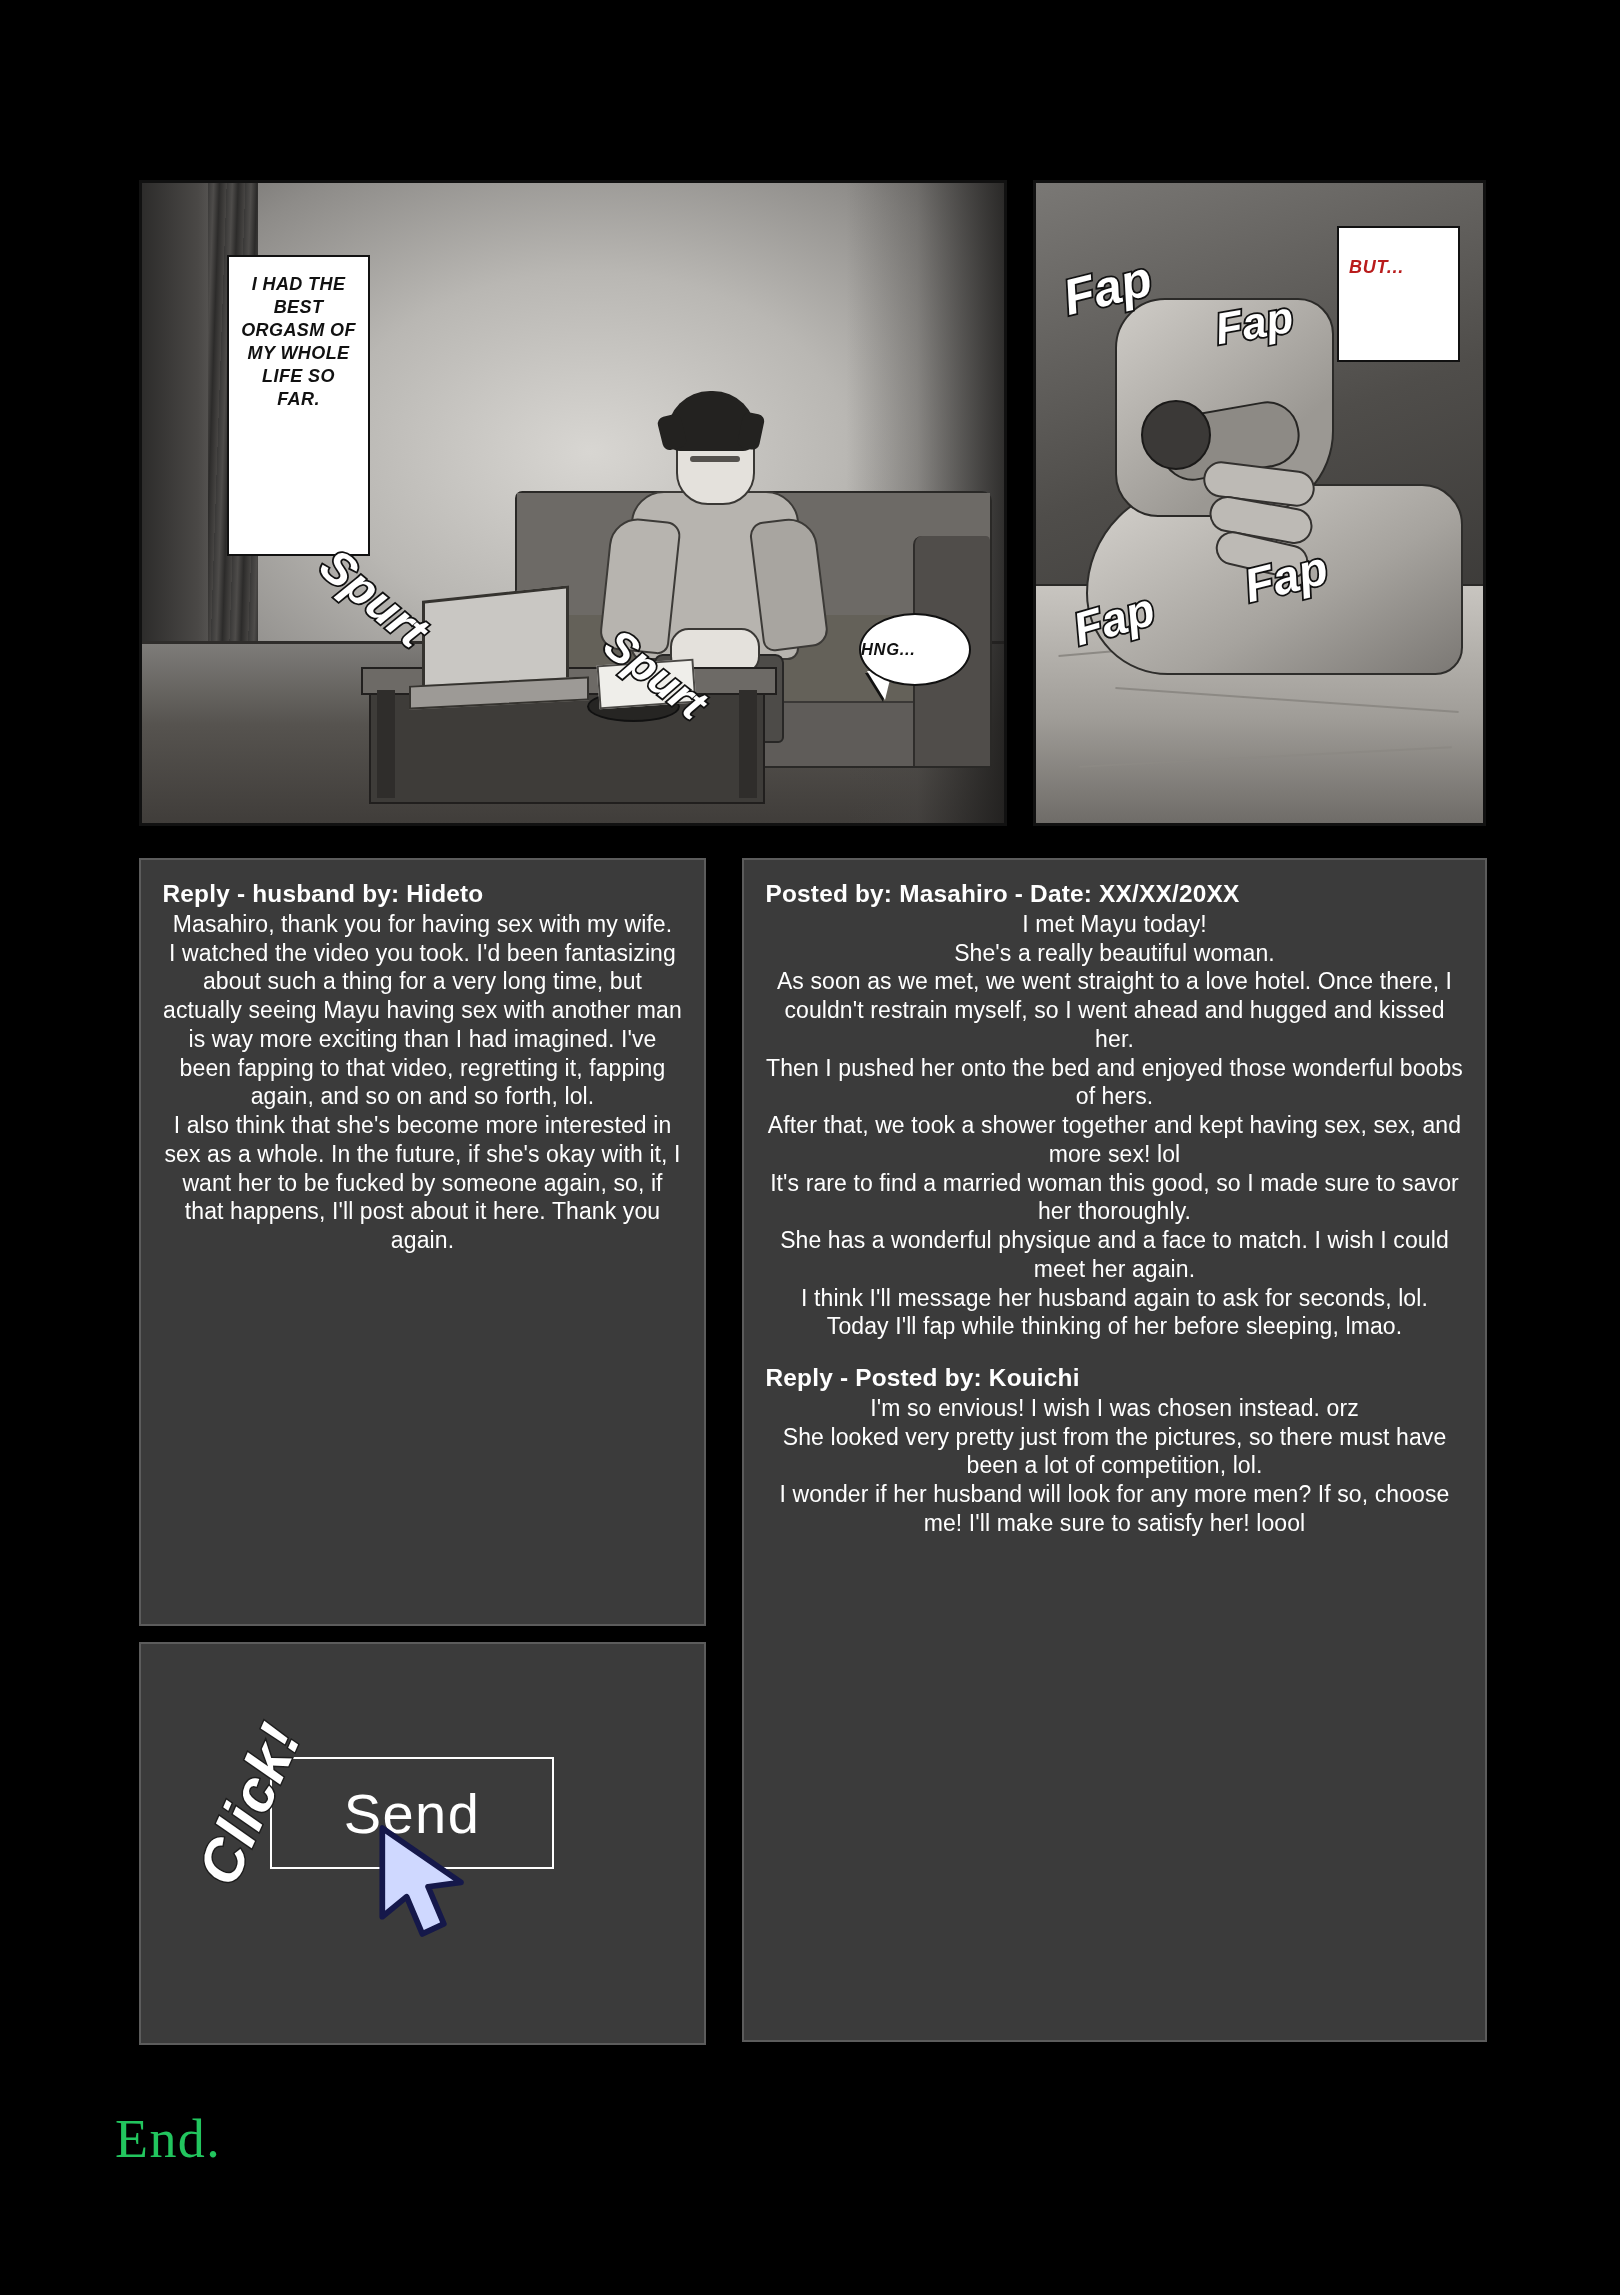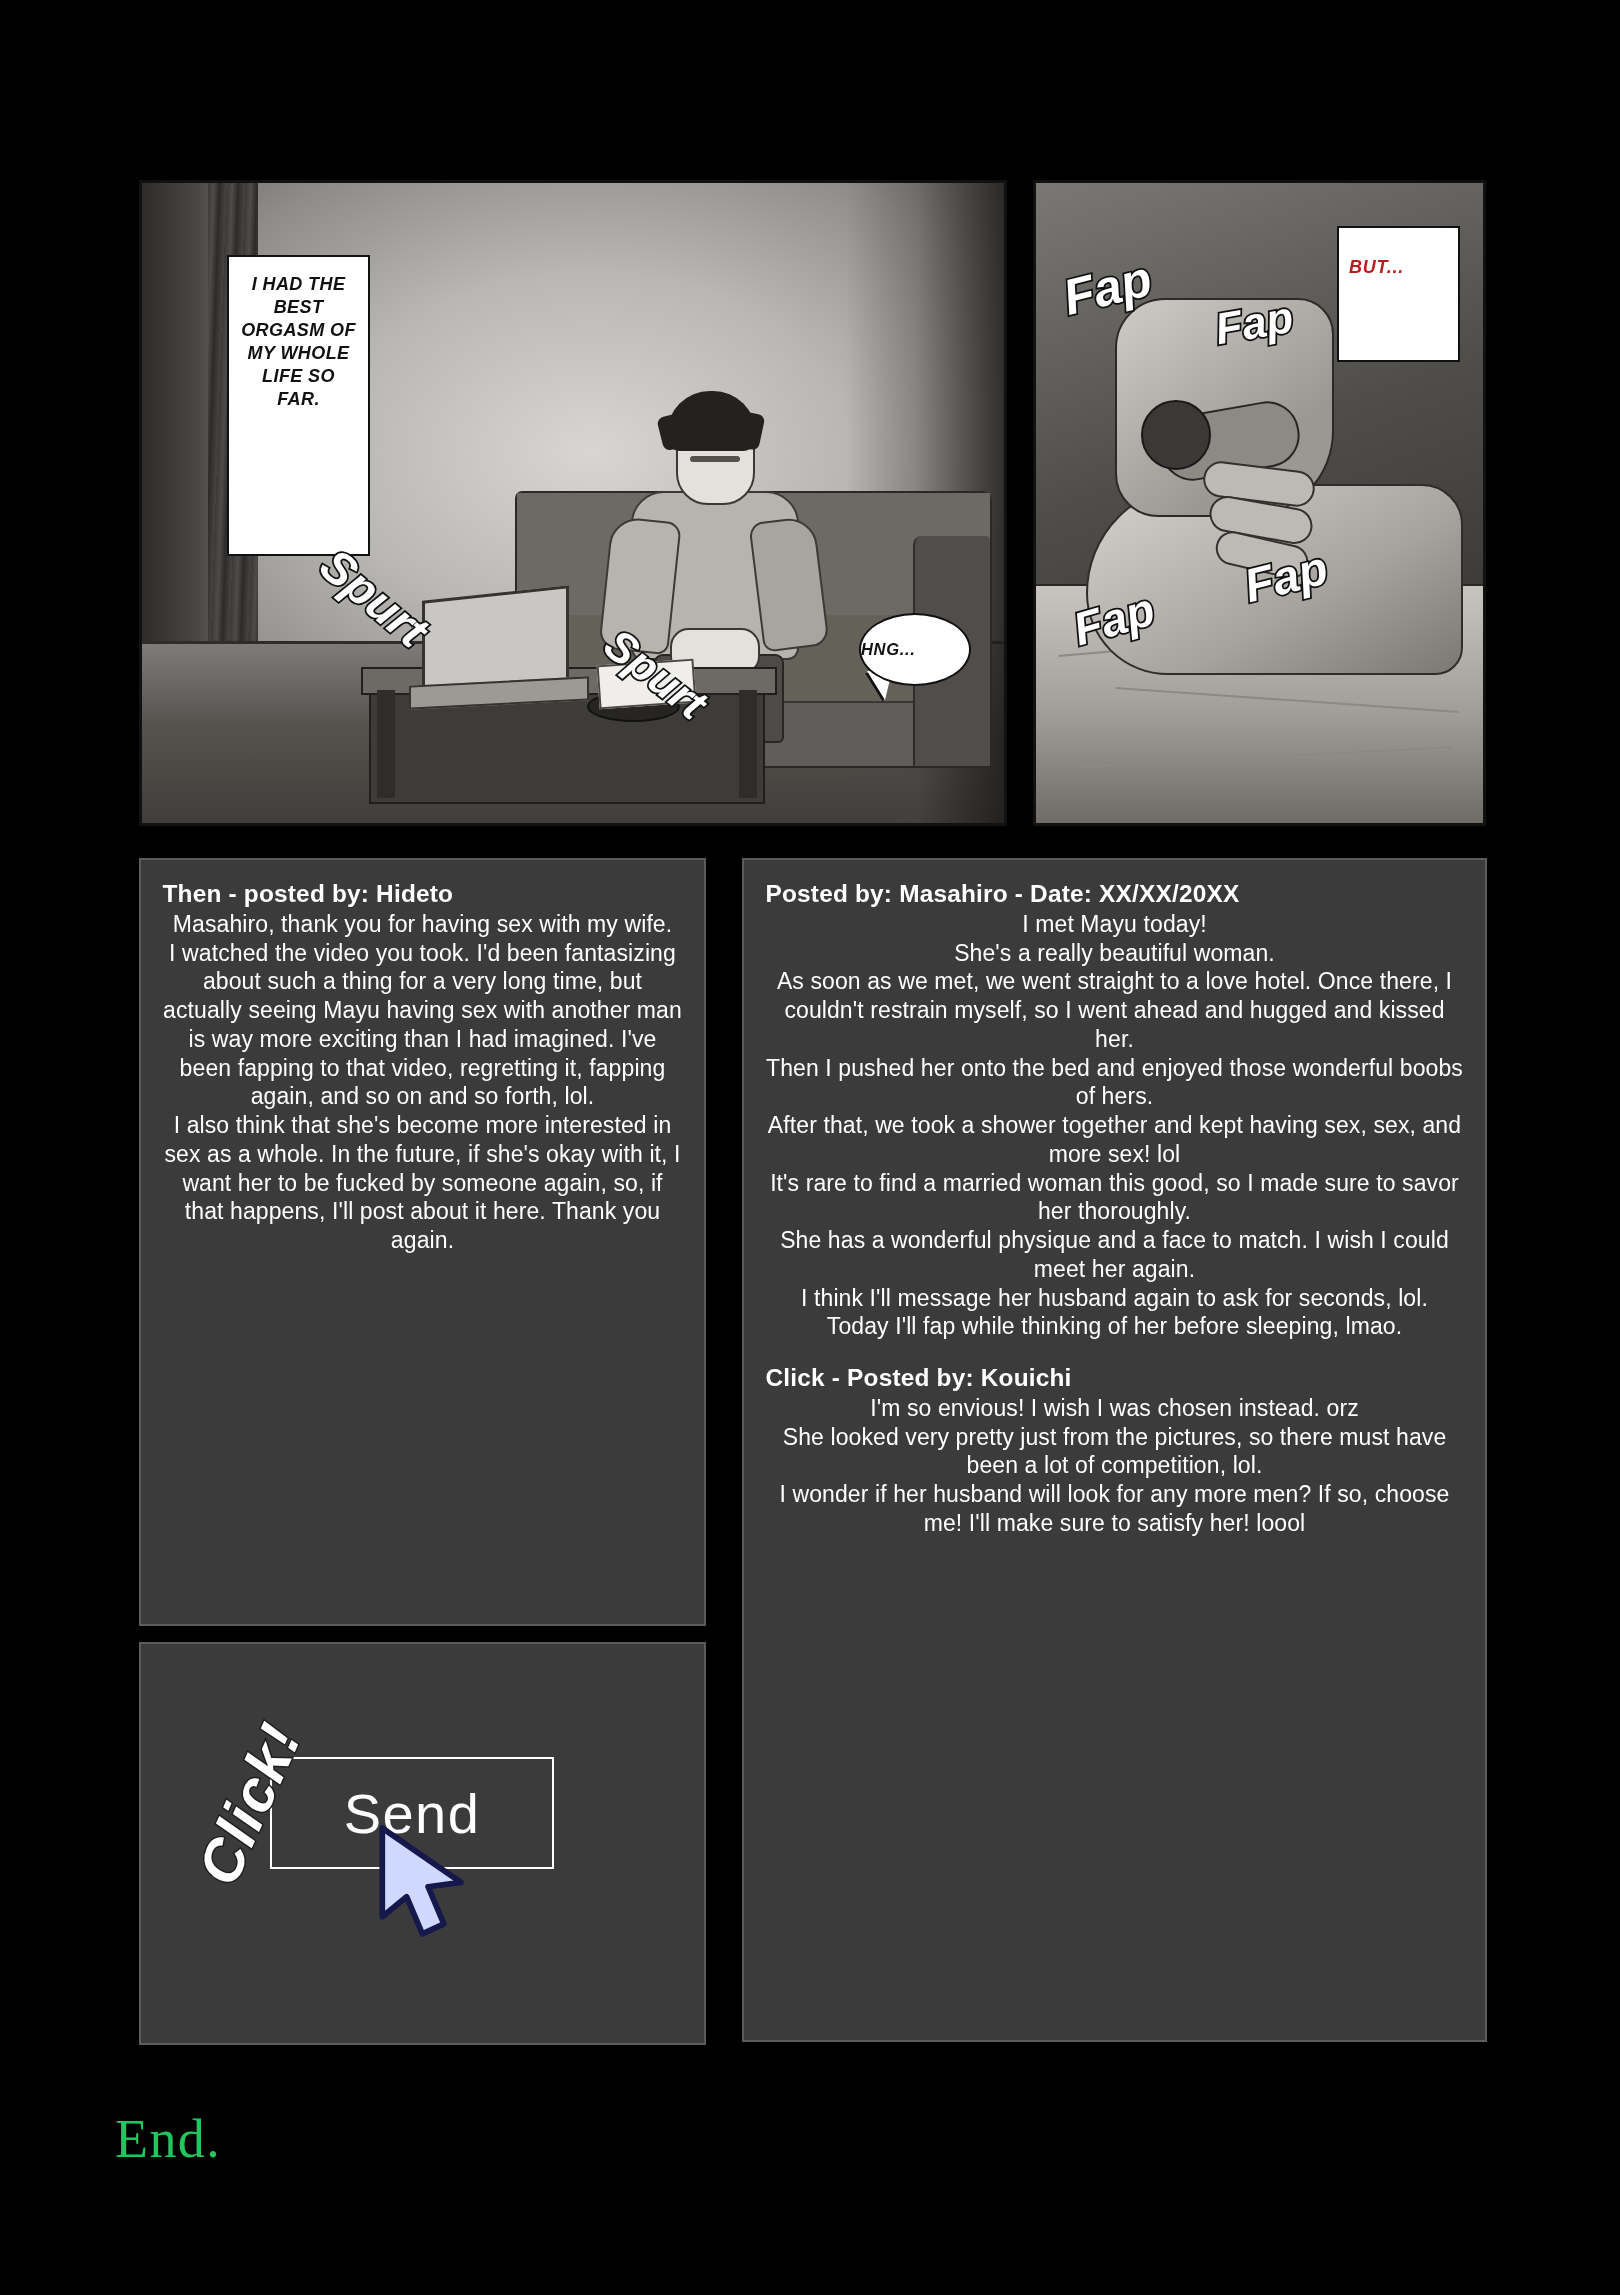--- a/index.html
+++ b/index.html
@@ -588,21 +588,21 @@
       <div class="but-box">
         <span>BUT...</span>
       </div>
     </div>
   </div>
 
   <div class="forum">
 
     <div class="col-left">
       <div class="post post-left">
-        <div class="post-head">Then - posted by: Hideto</div>
+        <div class="post-head">Reply - husband by: Hideto</div>
         <div class="post-body">Masahiro, thank you for having sex with my wife.
 I watched the video you took. I'd been fantasizing about such a thing for a very long time, but actually seeing Mayu having sex with another man is way more exciting than I had imagined. I've been fapping to that video, regretting it, fapping again, and so on and so forth, lol.
 I also think that she's become more interested in sex as a whole. In the future, if she's okay with it, I want her to be fucked by someone again, so, if that happens, I'll post about it here. Thank you again.</div>
       </div>
 
       <div class="spacer-22"></div>
 
       <div class="post post-send">
         <div class="send-btn">
           <span>Send</span>
@@ -624,21 +624,21 @@
 As soon as we met, we went straight to a love hotel. Once there, I couldn't restrain myself, so I went ahead and hugged and kissed her.
 Then I pushed her onto the bed and enjoyed those wonderful boobs of hers.
 After that, we took a shower together and kept having sex, sex, and more sex! lol
 It's rare to find a married woman this good, so I made sure to savor her thoroughly.
 She has a wonderful physique and a face to match. I wish I could meet her again.
 I think I'll message her husband again to ask for seconds, lol.
 Today I'll fap while thinking of her before sleeping, lmao.</div>
 
         <div class="reply-gap"></div>
 
-        <div class="post-head">Click - Posted by: Kouichi</div>
+        <div class="post-head">Reply - Posted by: Kouichi</div>
         <div class="post-body">I'm so envious! I wish I was chosen instead. orz
 She looked very pretty just from the pictures, so there must have been a lot of competition, lol.
 I wonder if her husband will look for any more men? If so, choose me! I'll make sure to satisfy her! loool</div>
 
         <div class="reply-gap"></div>
 
       </div>
     </div>
   </div>
 

